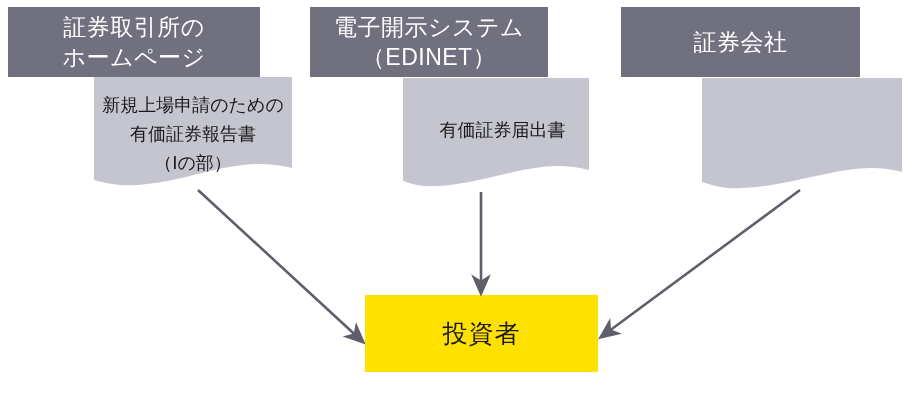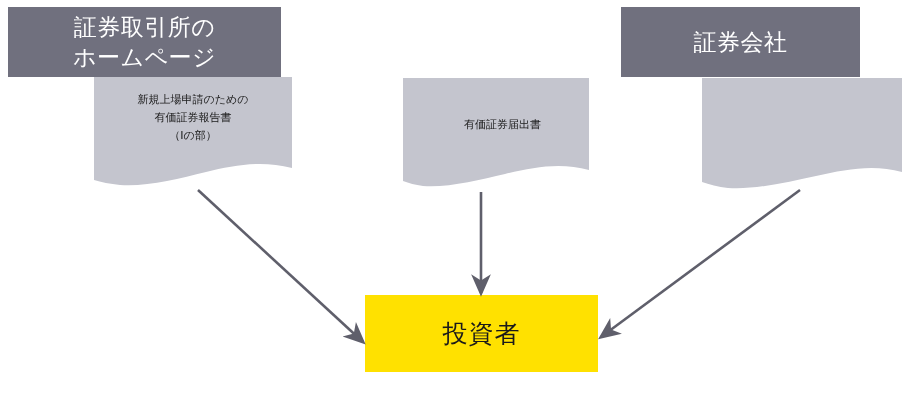--- a/index.html
+++ b/index.html
@@ -40,21 +40,21 @@
     left: 0;
     top: 0;
     display: block;
   }
   .doc-label {
     position: absolute;
     left: 0;
     right: 0;
     text-align: center;
     color: #1a1a1a;
-    font-size: 11px;
+    font-size: 18px;
     line-height: 1.62;
     white-space: pre-line;
     z-index: 4;
   }
   .investor-box {
     position: absolute;
     background: #ffe100;
     display: flex;
     align-items: center;
     justify-content: center;
@@ -71,32 +71,34 @@
     height: 404px;
     z-index: 5;
     pointer-events: none;
   }
 </style>
 </head>
 <body>
 
 <div id="canvas">
 
-  <div class="source-header" style="left:8px; top:7px; width:273px; height:70px;">証券取引所の
+  <div class="source-header" style="left:8px; top:7px; width:252px; height:70px;">証券取引所の
 ホームページ</div>
 
   <div class="doc-wrap" style="left:94px; top:77px; width:198px; height:112px;">
     <svg width="198" height="112" viewBox="0 0 198 112" aria-hidden="true">
       <path d="M0,0 L198,0 L198,91 C168,83 140,88 112,95 C84,102 52,110 26,108 C16,107 7,105 0,103 Z" fill="#C4C5CE"></path>
     </svg>
     <div class="doc-label" style="top:14px;">新規上場申請のための
 有価証券報告書
 （Ⅰの部）</div>
   </div>
 
+  <div class="source-header" style="left:310px; top:7px; width:238px; height:70px;">電子開示システム
+（EDINET）</div>
 
   <div class="doc-wrap" style="left:403px; top:78px; width:186px; height:112px;padding-left:13px;">
     <svg width="186" height="112" viewBox="0 0 186 112" aria-hidden="true">
       <path d="M0,0 L186,0 L186,92 C158,84 130,89 102,96 C76,102 44,110 20,108 C12,107 6,105 0,103 Z" fill="#C4C5CE"></path>
     </svg>
     <div class="doc-label" style="top:38px;">有価証券届出書</div>
   </div>
 
   <div class="source-header" style="left:621px; top:7px; width:239px; height:70px;">証券会社</div>
 

